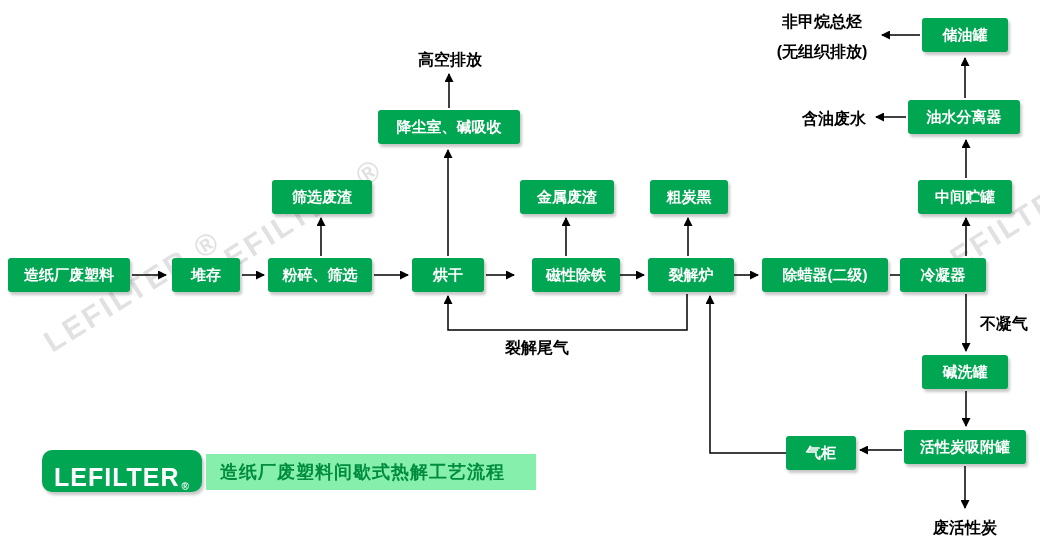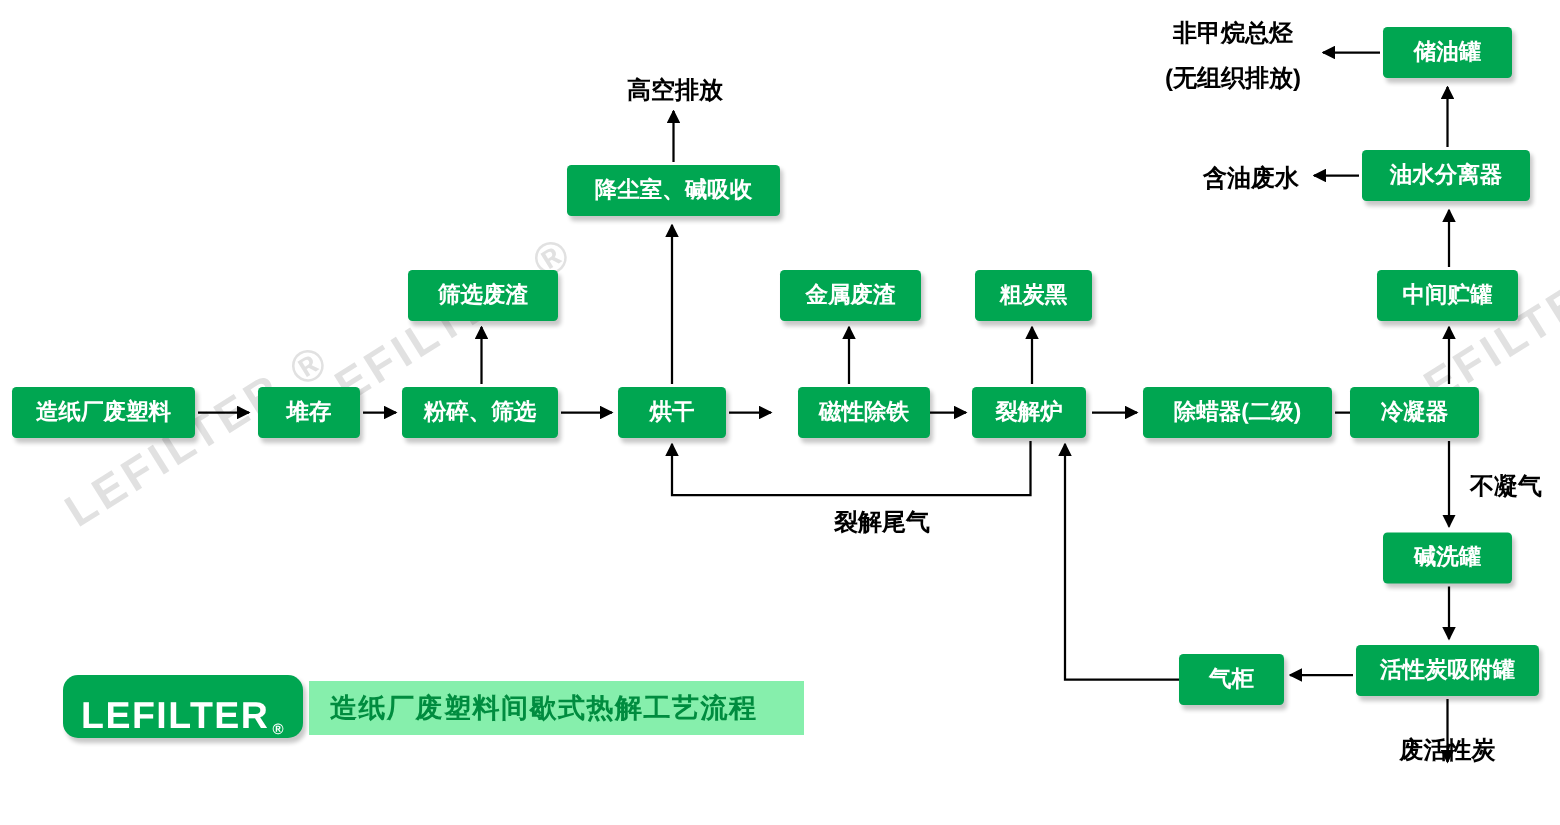--- a/index.html
+++ b/index.html
@@ -85,21 +85,21 @@
     <path class="conn" marker-end="url(#ah)" d="M786,453 L710,453 L710,296"></path>
 
     <path class="conn" marker-end="url(#ah)" d="M687,294 L687,330 L448,330 L448,296"></path>
   </svg>
 
   <div class="node" style="left:8px;top:258px;width:122px;">造纸厂废塑料</div>
   <div class="node" style="left:172px;top:258px;width:68px;">堆存</div>
   <div class="node" style="left:268px;top:258px;width:104px;">粉碎、筛选</div>
   <div class="node" style="left:412px;top:258px;width:72px;">烘干</div>
   <div class="node" style="left:532px;top:258px;width:88px;">磁性除铁</div>
-  <div class="node" style="left:648px;top:258px;width:76px;">裂解炉</div>
+  <div class="node" style="left:648px;top:258px;width:86px;">裂解炉</div>
   <div class="node" style="left:762px;top:258px;width:126px;">除蜡器(二级)</div>
   <div class="node" style="left:900px;top:258px;width:86px;">冷凝器</div>
 
   <div class="node" style="left:272px;top:180px;width:100px;">筛选废渣</div>
   <div class="node" style="left:378px;top:110px;width:142px;">降尘室、碱吸收</div>
   <div class="node" style="left:520px;top:180px;width:94px;">金属废渣</div>
   <div class="node" style="left:650px;top:180px;width:78px;">粗炭黑</div>
 
   <div class="node" style="left:922px;top:18px;width:86px;">储油罐</div>
   <div class="node" style="left:908px;top:100px;width:112px;">油水分离器</div>
@@ -108,22 +108,22 @@
   <div class="node" style="left:904px;top:430px;width:122px;">活性炭吸附罐</div>
   <div class="node" style="left:786px;top:436px;width:70px;">气柜</div>
 
   <div class="lbl center" style="left:410px;top:50px;width:80px;">高空排放</div>
   <div class="lbl center" style="left:770px;top:12px;width:104px;">
     <div>非甲烷总烃</div>
     <div style="margin-top:9px;">(无组织排放)</div>
   </div>
   <div class="lbl" style="left:802px;top:109px;">含油废水</div>
   <div class="lbl" style="left:980px;top:314px;">不凝气</div>
-  <div class="lbl" style="left:556px;top:338px;">裂解尾气</div>
-  <div class="lbl center" style="left:925px;top:490px;width:80px;">废活性炭</div>
+  <div class="lbl" style="left:505px;top:338px;">裂解尾气</div>
+  <div class="lbl center" style="left:925px;top:518px;width:80px;">废活性炭</div>
 
   <div class="logo">
     <span>LEFILTER</span>
       <sup>®</sup>
   </div>
   <div class="caption">造纸厂废塑料间歇式热解工艺流程</div>
 
 </div>
 
 </body></html>

